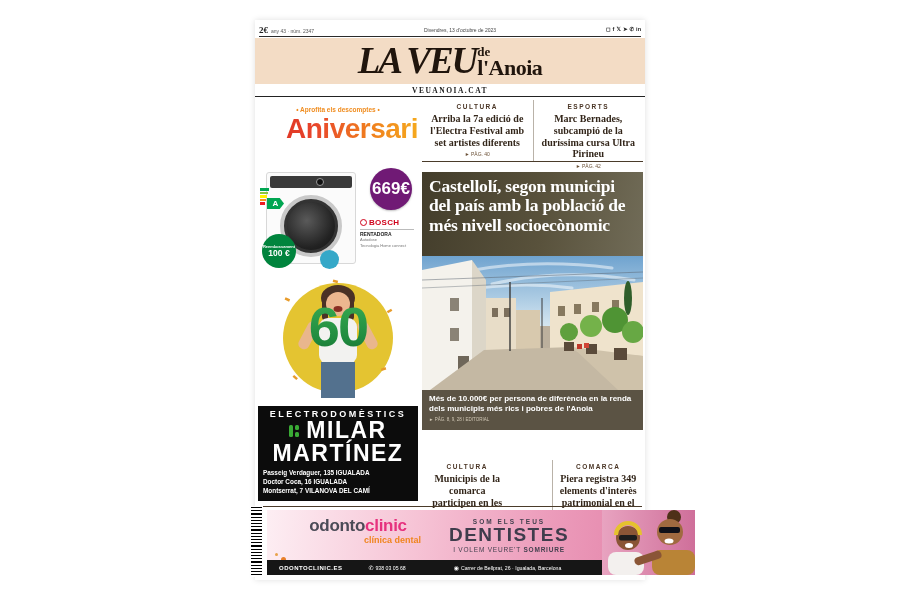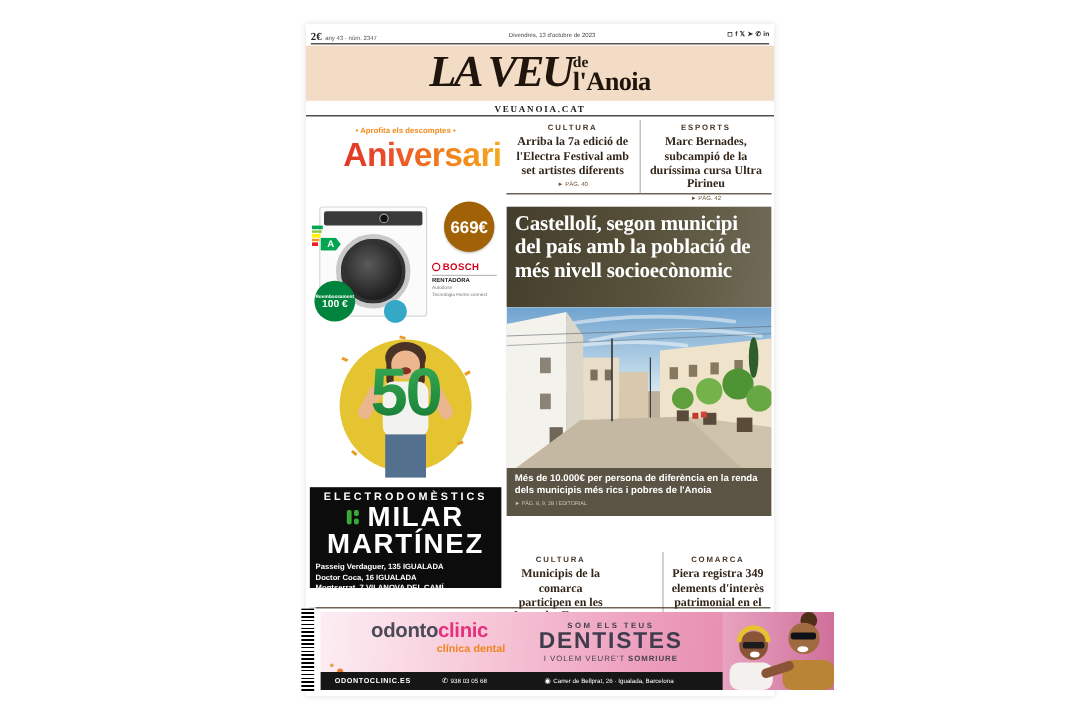--- a/index.html
+++ b/index.html
@@ -54,21 +54,21 @@
                   background:#111; border:1.5px solid #999; }
   .machine-door { position:absolute; left:13px; top:22px; width:62px; height:62px; border-radius:50%;
                   background:radial-gradient(circle at 42% 40%, #5a5a5a, #222 60%, #111);
                   border:4px solid #c9c9c9; box-shadow:inset 0 0 0 3px #333; }
   .energy-scale { position:absolute; left:2px; top:26px; display:flex; flex-direction:column; gap:1px; }
   .energy-scale i { display:block; height:2.5px; }
   .energy-a { position:absolute; left:9px; top:36px; width:17px; height:11px; background:#00a651;
               color:#fff; font-size:8px; font-weight:800; text-align:center; line-height:11px;
               clip-path:polygon(0 0,75% 0,100% 50%,75% 100%,0 100%); }
   .price-badge { position:absolute; right:6px; top:6px; width:42px; height:42px; border-radius:50%;
-                 background:#a16207; color:#fff; font-size:14px; font-weight:800;
+                 background:#701a75; color:#fff; font-size:17px; font-weight:800;
                  display:flex; align-items:center; justify-content:center;
                  box-shadow:0 1px 2px rgba(0,0,0,.25); }
   .bosch-block { position:absolute; right:4px; top:56px; width:54px; }
   .bosch-row { display:flex; align-items:center; gap:2px; }
   .bosch-icon { width:7px; height:7px; border:1.2px solid #d0021b; border-radius:50%; display:inline-block; }
   .bosch-name { color:#d0021b; font-weight:800; font-size:8px; letter-spacing:.3px; }
   .product-name { font-size:5px; font-weight:800; color:#222; margin-top:2px;
                   border-top:.5px solid #bbb; padding-top:1px; }
   .product-detail { font-size:4px; color:#777; line-height:1.4; }
   .cashback { position:absolute; left:4px; top:72px; width:34px; height:34px; border-radius:50%;
@@ -78,21 +78,21 @@
   .cashback-value { font-size:8.5px; font-weight:800; line-height:1.1; }
   .blue-circle { position:absolute; left:62px; top:88px; width:19px; height:19px; border-radius:50%;
                  background:#35a8c8; }
   .woman-area { position:absolute; left:0; top:168px; width:160px; height:138px; }
   .woman-area svg { display:block; margin:0 auto; }
   .balloon-50 { position:absolute; left:0; right:0; top:26px; text-align:center;
                 font-size:56px; font-weight:900; letter-spacing:-2px;
                 background:linear-gradient(180deg,#3cb055,#1f8a3e 70%,#176b30);
                 -webkit-background-clip:text; background-clip:text; color:transparent;
                 text-shadow:none; }
-  .store-block { position:absolute; left:0; top:306px; width:160px; height:84px; background:#0c0c0c;
+  .store-block { position:absolute; left:0; top:306px; width:160px; height:95px; background:#0c0c0c;
                  color:#fff; padding:3px 5px 2px; }
   .store-type { font-size:9px; font-weight:800; letter-spacing:2.5px; text-align:center; }
   .store-name-row { display:flex; align-items:center; justify-content:center; gap:4px; margin-top:1px; }
   .milar-logo { width:13px; height:14px; position:relative; }
   .milar-logo i { position:absolute; background:#3aaa35; border-radius:1.5px; }
   .milar-logo i:nth-child(1){ left:0; top:1px; width:4px; height:12px; }
   .milar-logo i:nth-child(2){ left:6px; top:1px; width:4px; height:5px; }
   .milar-logo i:nth-child(3){ left:6px; top:8px; width:4px; height:5px; }
   .store-name1, .store-name2 { font-size:23px; font-weight:900; letter-spacing:1.5px; line-height:.95; }
   .store-name2 { text-align:center; margin-top:1px; }
@@ -234,21 +234,21 @@
           <ellipse cx="75" cy="30" rx="17" ry="13" fill="#4a3226"></ellipse>
           <rect x="59" y="28" width="6" height="24" rx="3" fill="#4a3226"></rect>
           <rect x="85" y="28" width="6" height="24" rx="3" fill="#4a3226"></rect>
           <circle cx="75" cy="36" r="12" fill="#ecb78f"></circle>
           <ellipse cx="75" cy="41" rx="4.5" ry="3" fill="#8a2f23"></ellipse>
           <rect x="40" y="52" width="11" height="30" rx="5" fill="#e9b68d" transform="rotate(28 45 67)"></rect>
           <rect x="99" y="52" width="11" height="30" rx="5" fill="#e9b68d" transform="rotate(-28 105 67)"></rect>
           <rect x="56" y="50" width="38" height="46" rx="9" fill="#f2f2f0"></rect>
           <rect x="58" y="94" width="34" height="36" fill="#53718e"></rect>
         </svg>
-        <div class="balloon-50">50</div>
+        <div class="balloon-50">60</div>
       </div>
 
       <div class="store-block">
         <div class="store-type">ELECTRODOMÈSTICS</div>
         <div class="store-name-row">
           <span class="milar-logo">
               <i></i>
               <i></i>
               <i></i>
             </span>

